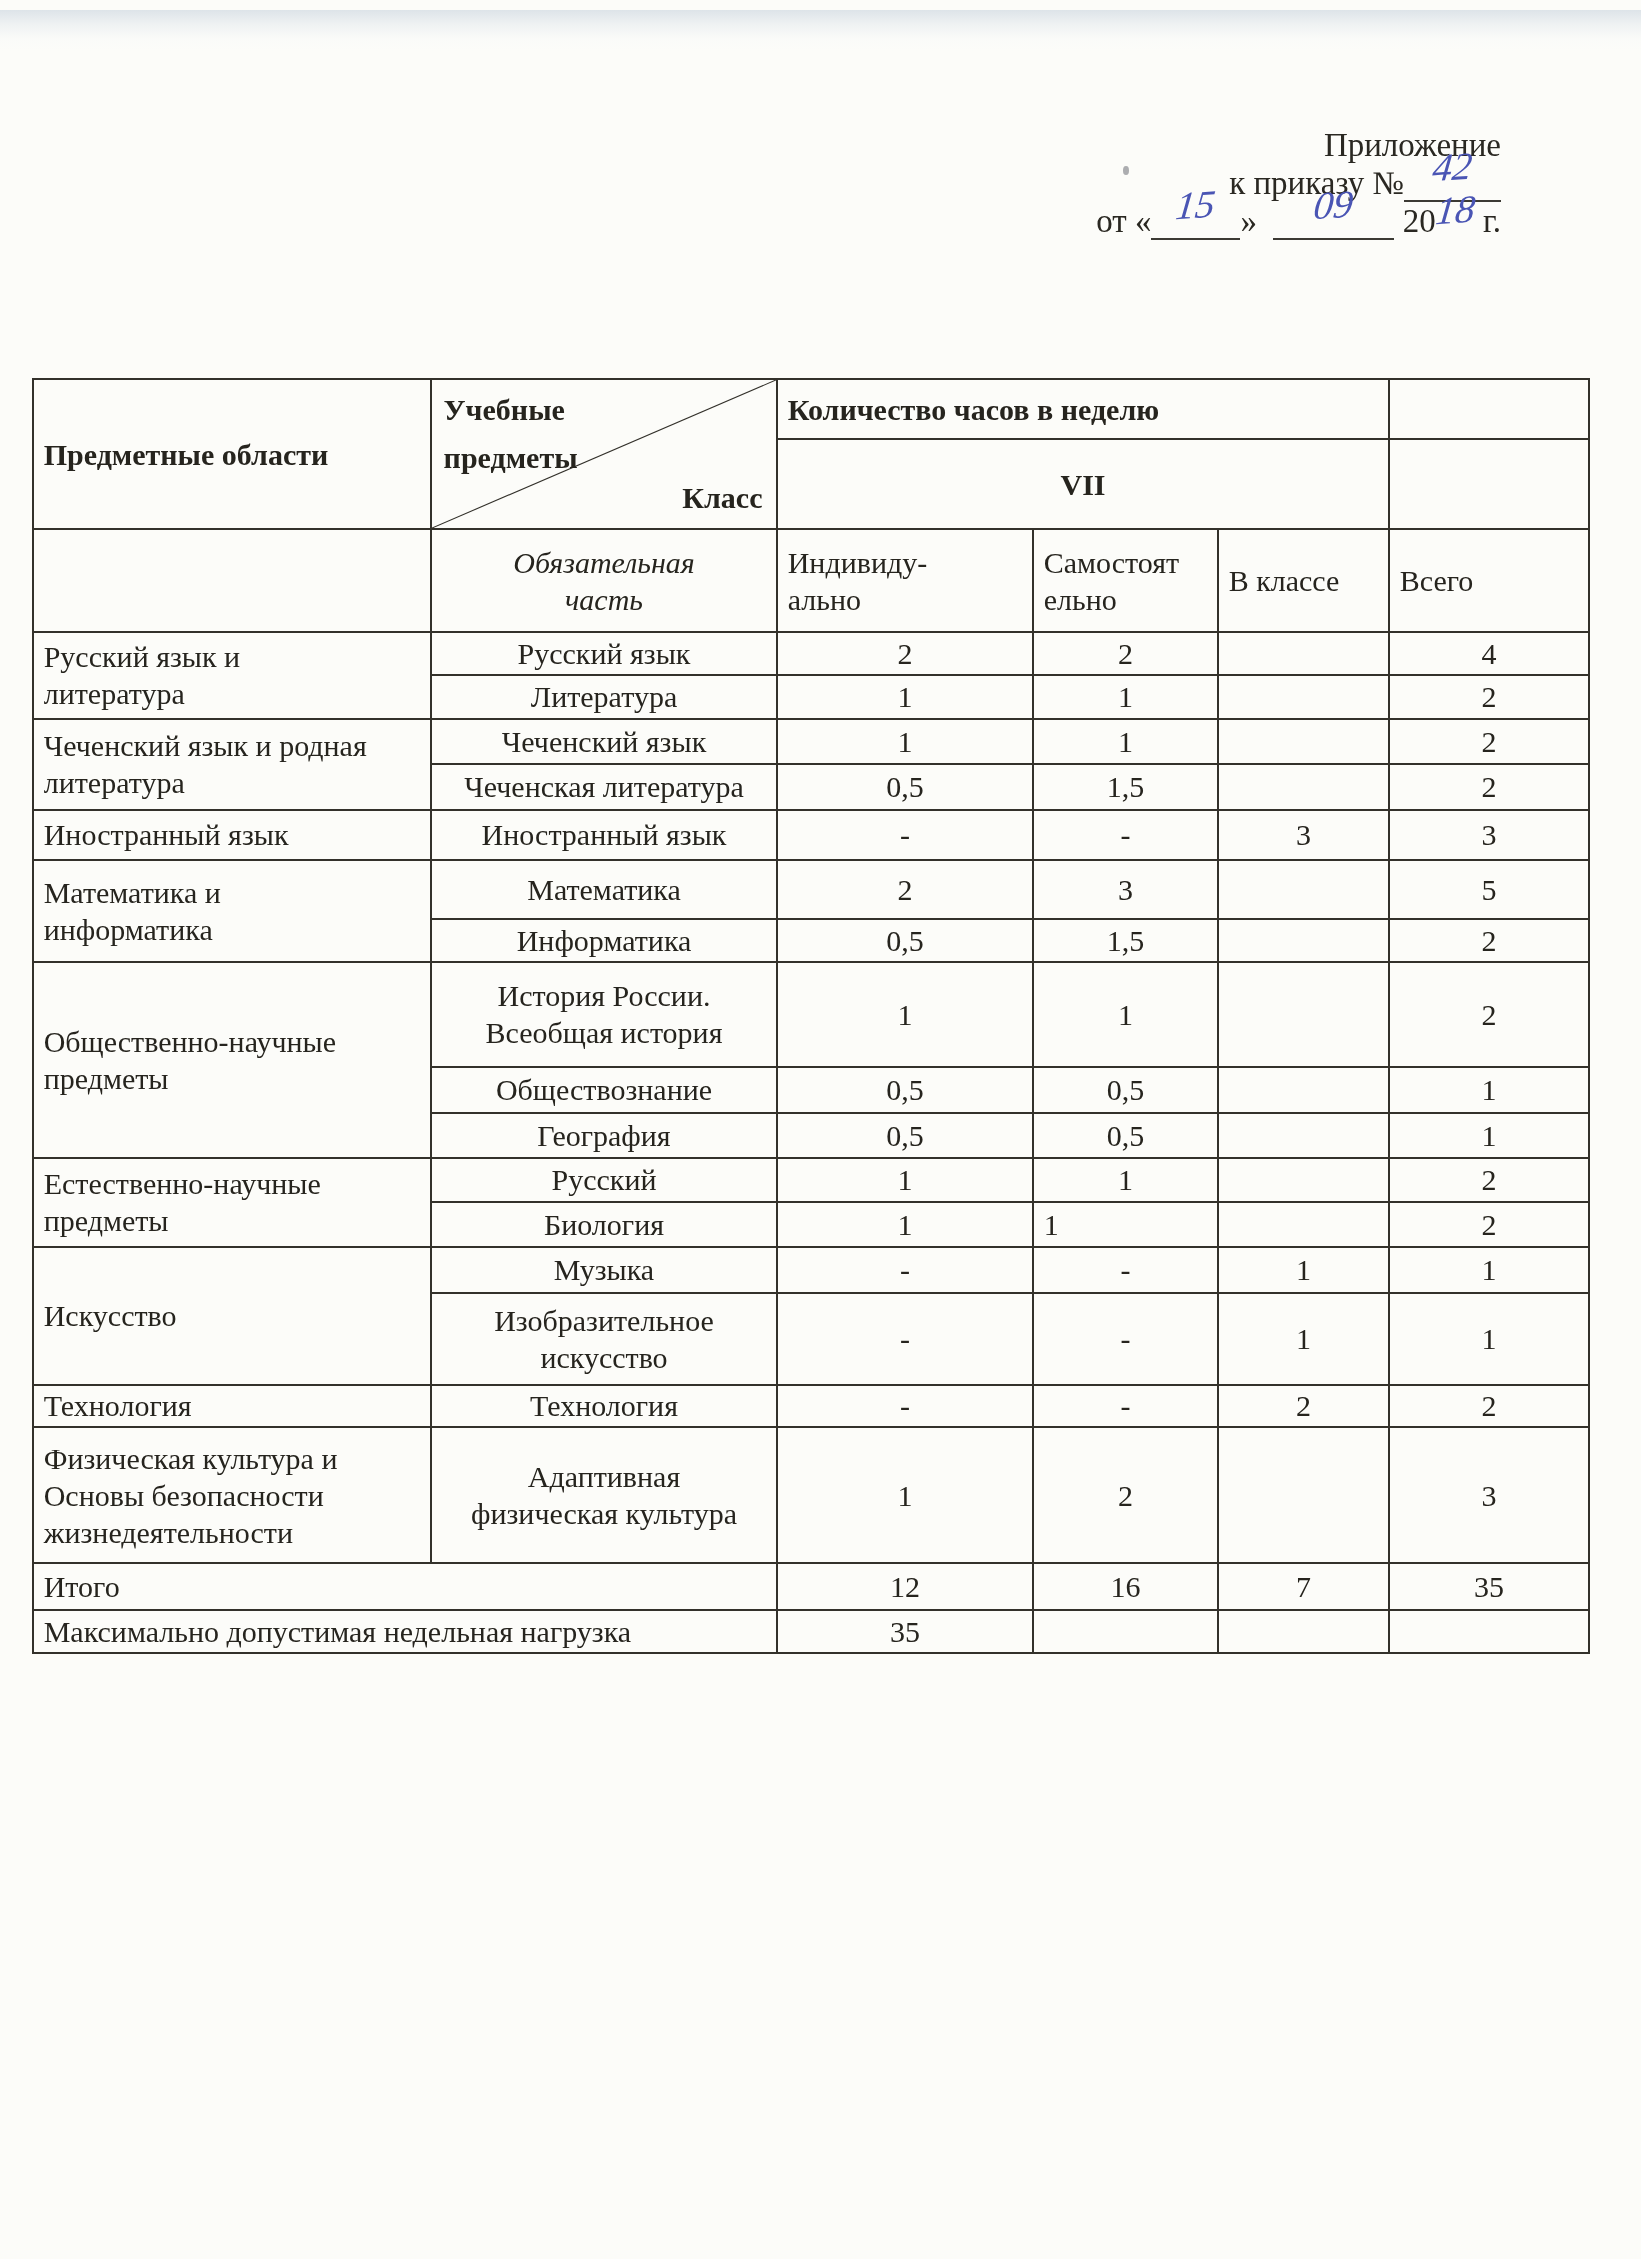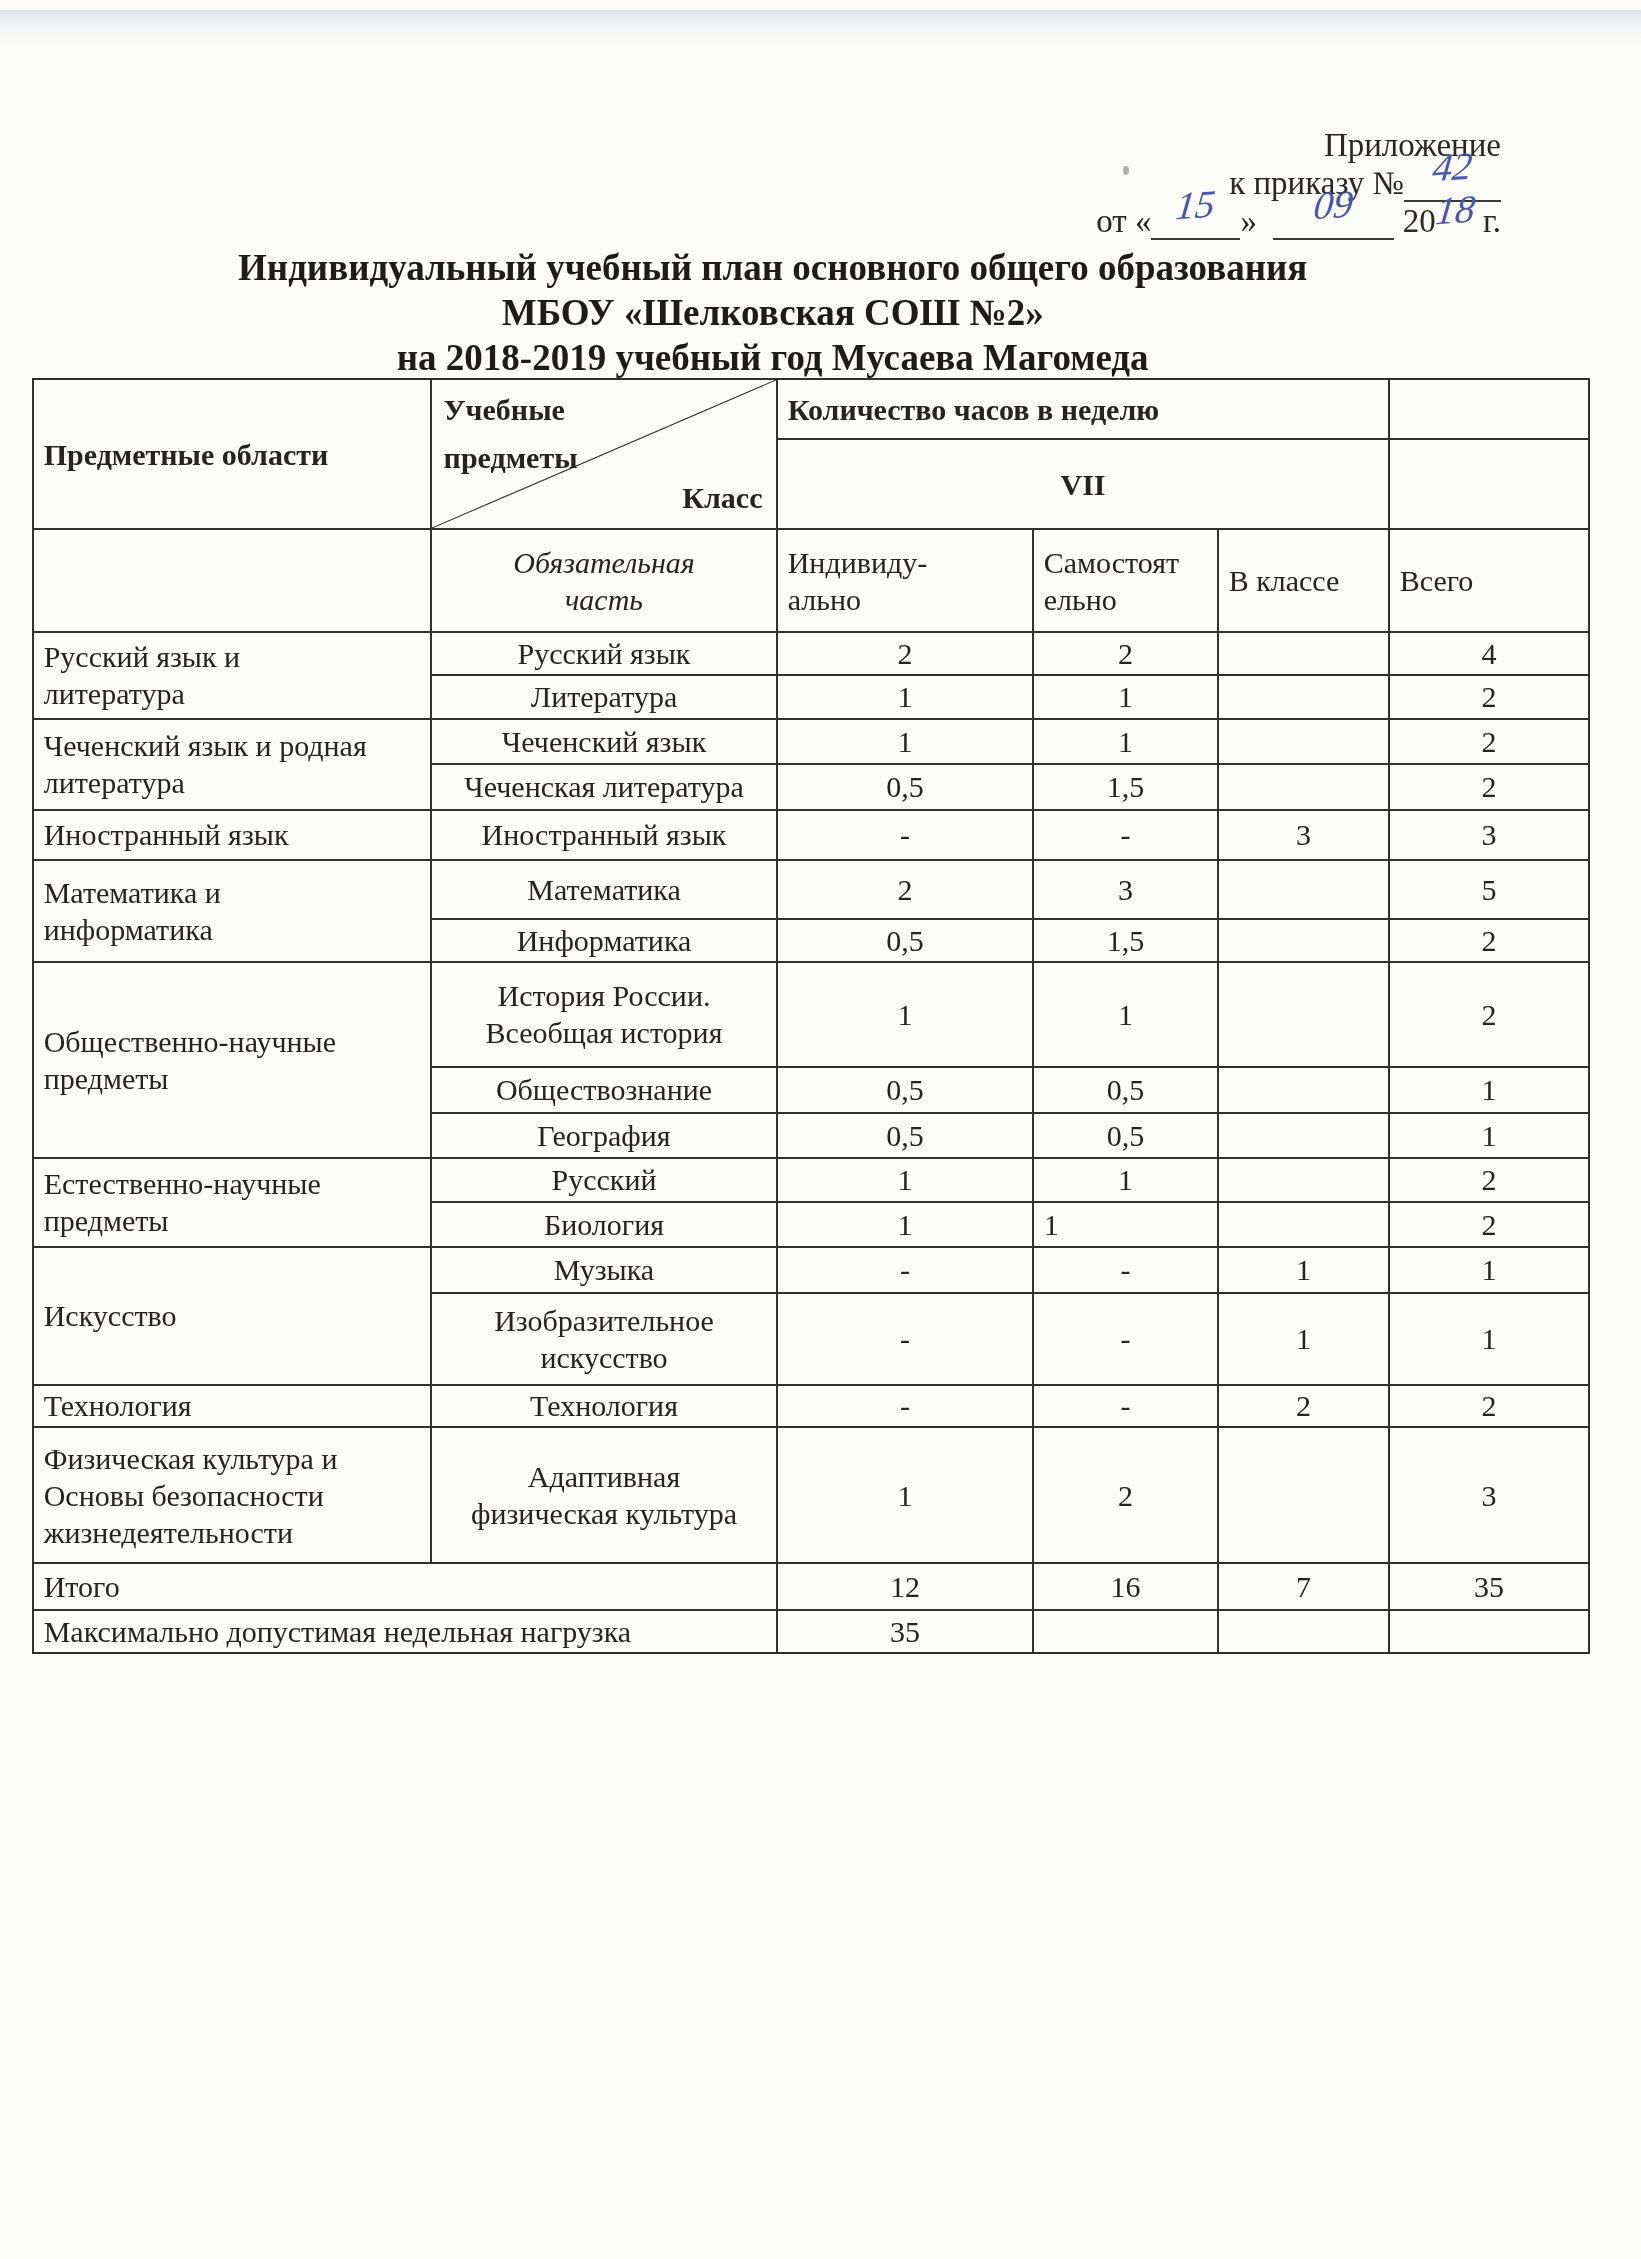--- a/index.html
+++ b/index.html
@@ -82,25 +82,20 @@
 <div class="page">
   <div class="scan-band"></div>
   <div class="speck" style="left:1123px;top:166px;"></div>
 
   <div class="annotation">
     <div class="row">Приложение</div>
     <div class="row"><span>к приказу №</span><span class="blank blank-num"><span class="hand">42</span></span></div>
     <div class="row"><span>от «</span><span class="blank blank-day"><span class="hand">15</span></span><span>»</span>&nbsp;&nbsp;<span class="blank blank-month"><span class="hand">09</span></span>&nbsp;<span>20</span><span class="hand hand-year">18</span>&nbsp;<span>г.</span></div>
   </div>
 
-  <div class="title">
-    <div>Индивидуальный учебный план основного общего образования</div>
-    <div>МБОУ «Шелковская СОШ №2»</div>
-    <div>на 2018-2019 учебный год Мусаева Магомеда</div>
-  </div>
 
   <table class="plan">
     <colgroup>
       <col style="width:398px">
         <col style="width:346px">
         <col style="width:256px">
       <col style="width:185px">
         <col style="width:171px">
         <col style="width:200px">
     </colgroup>

